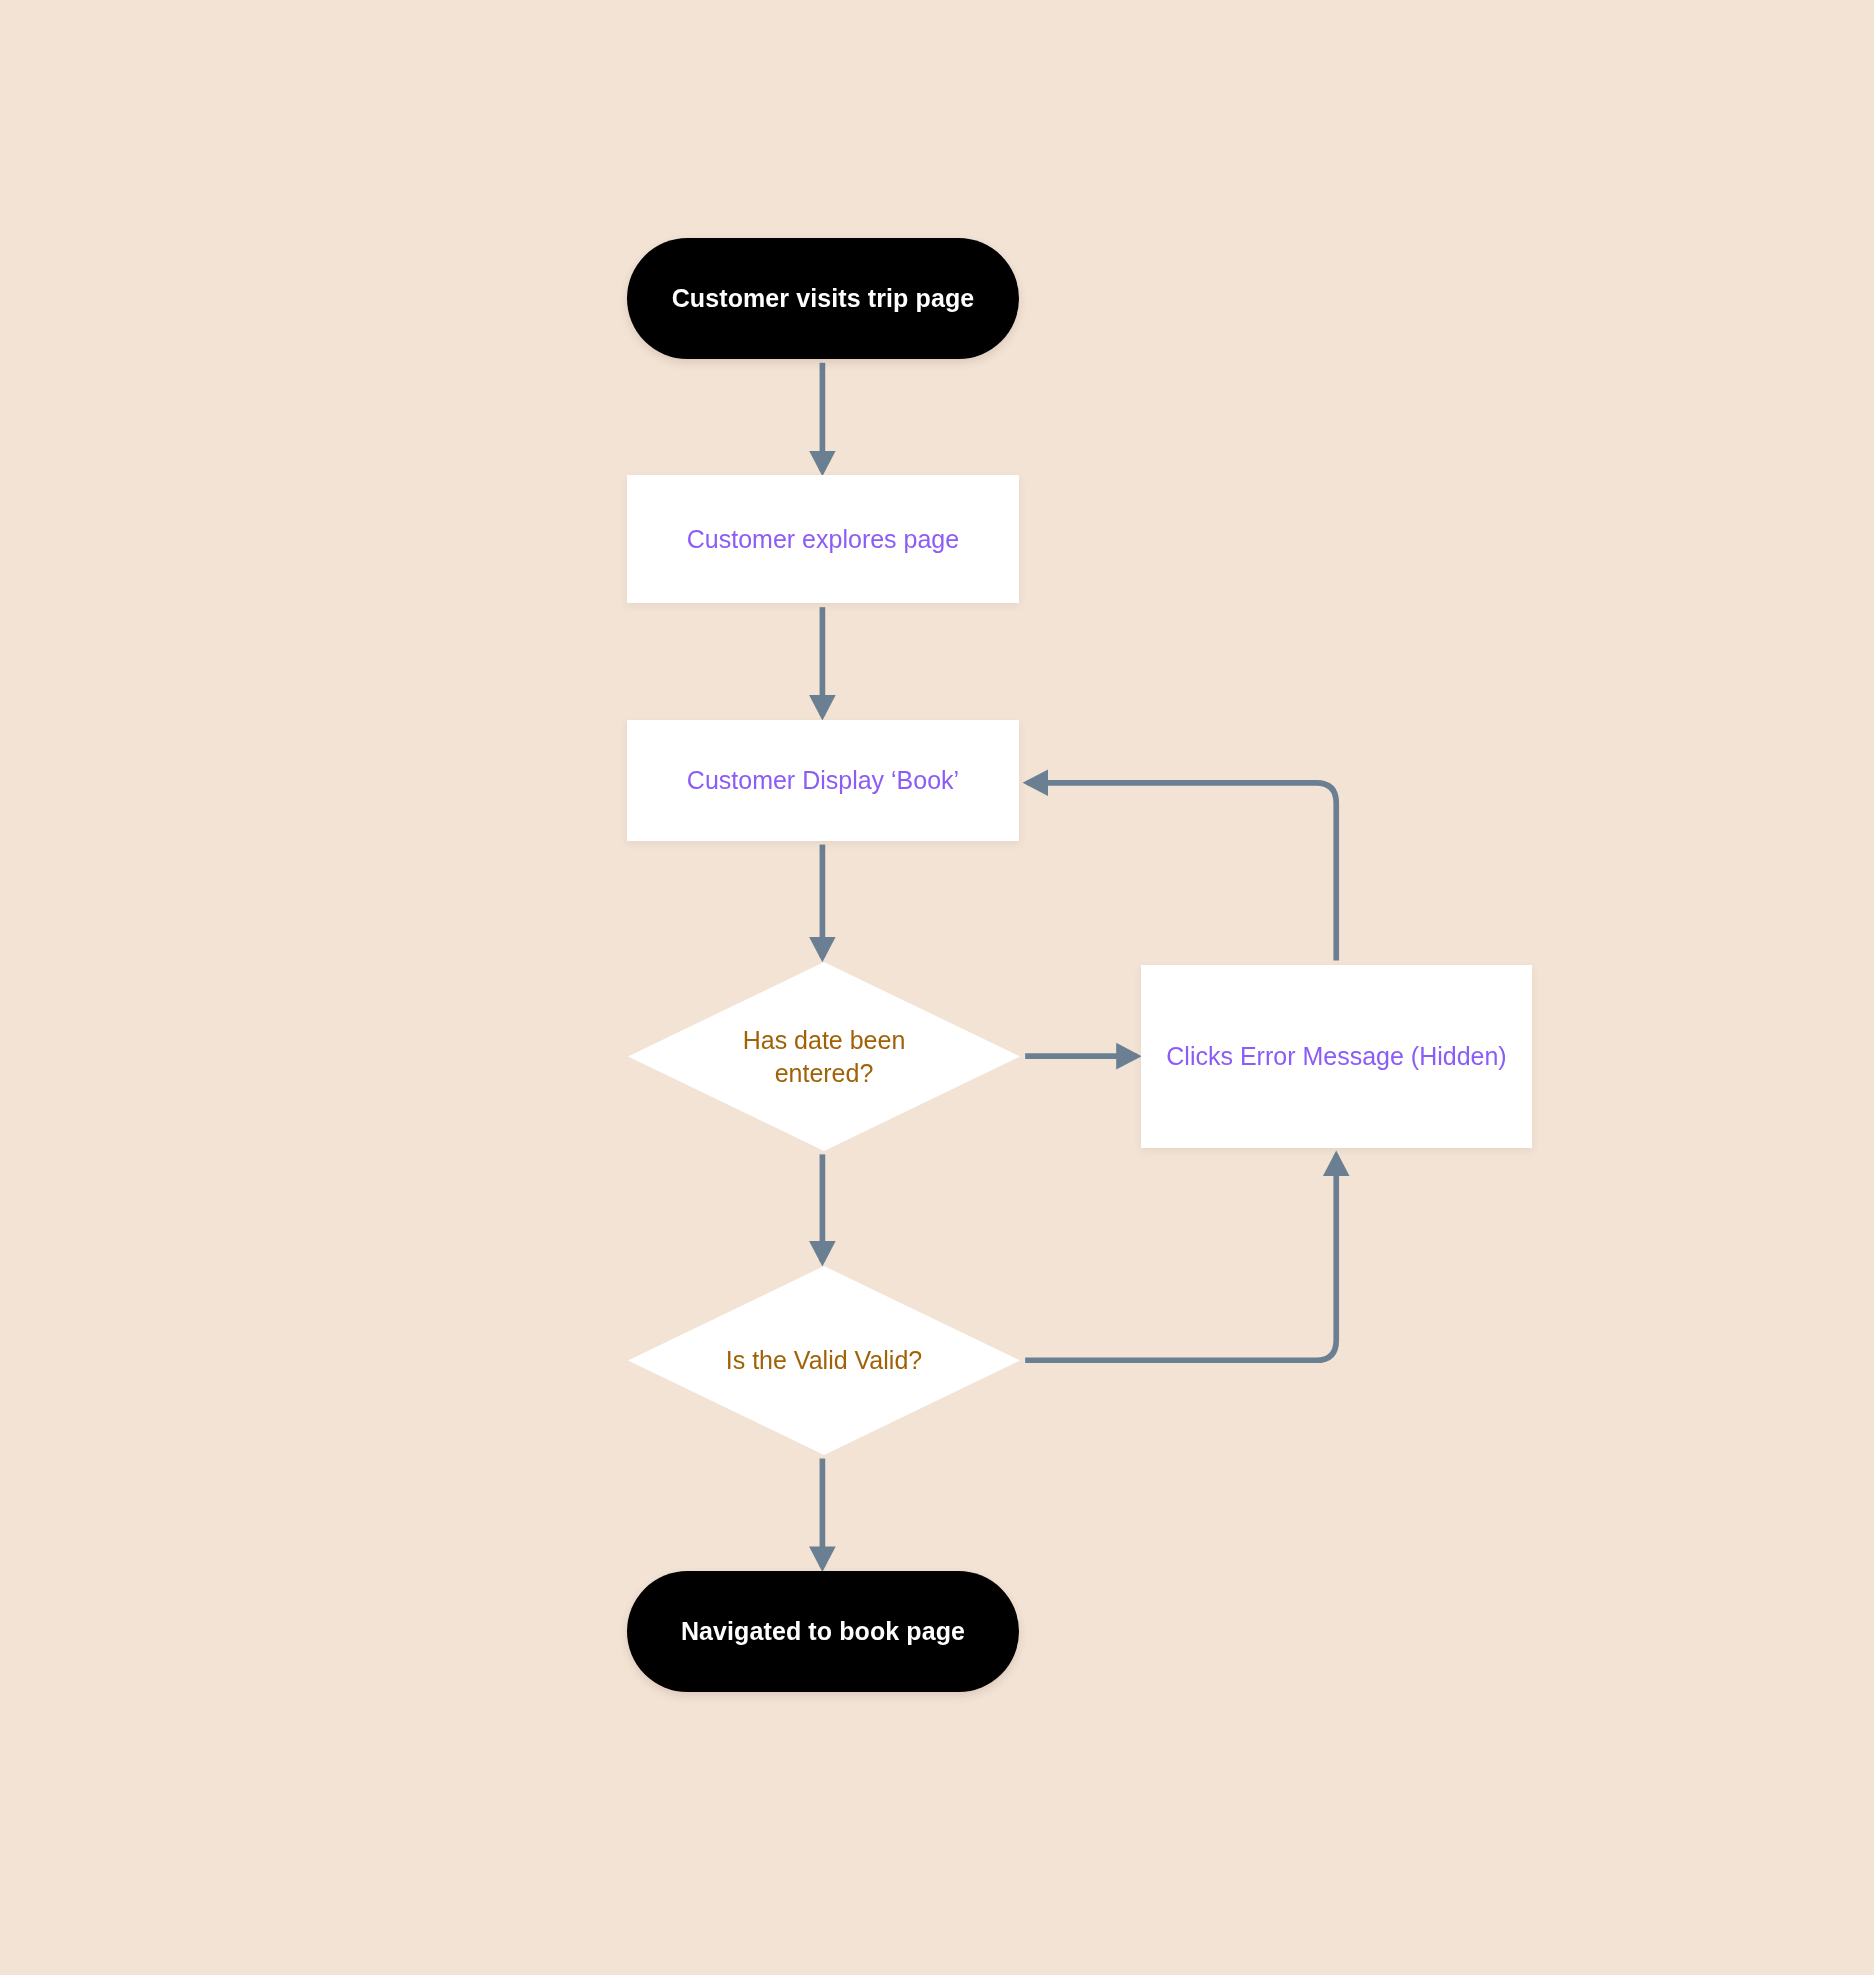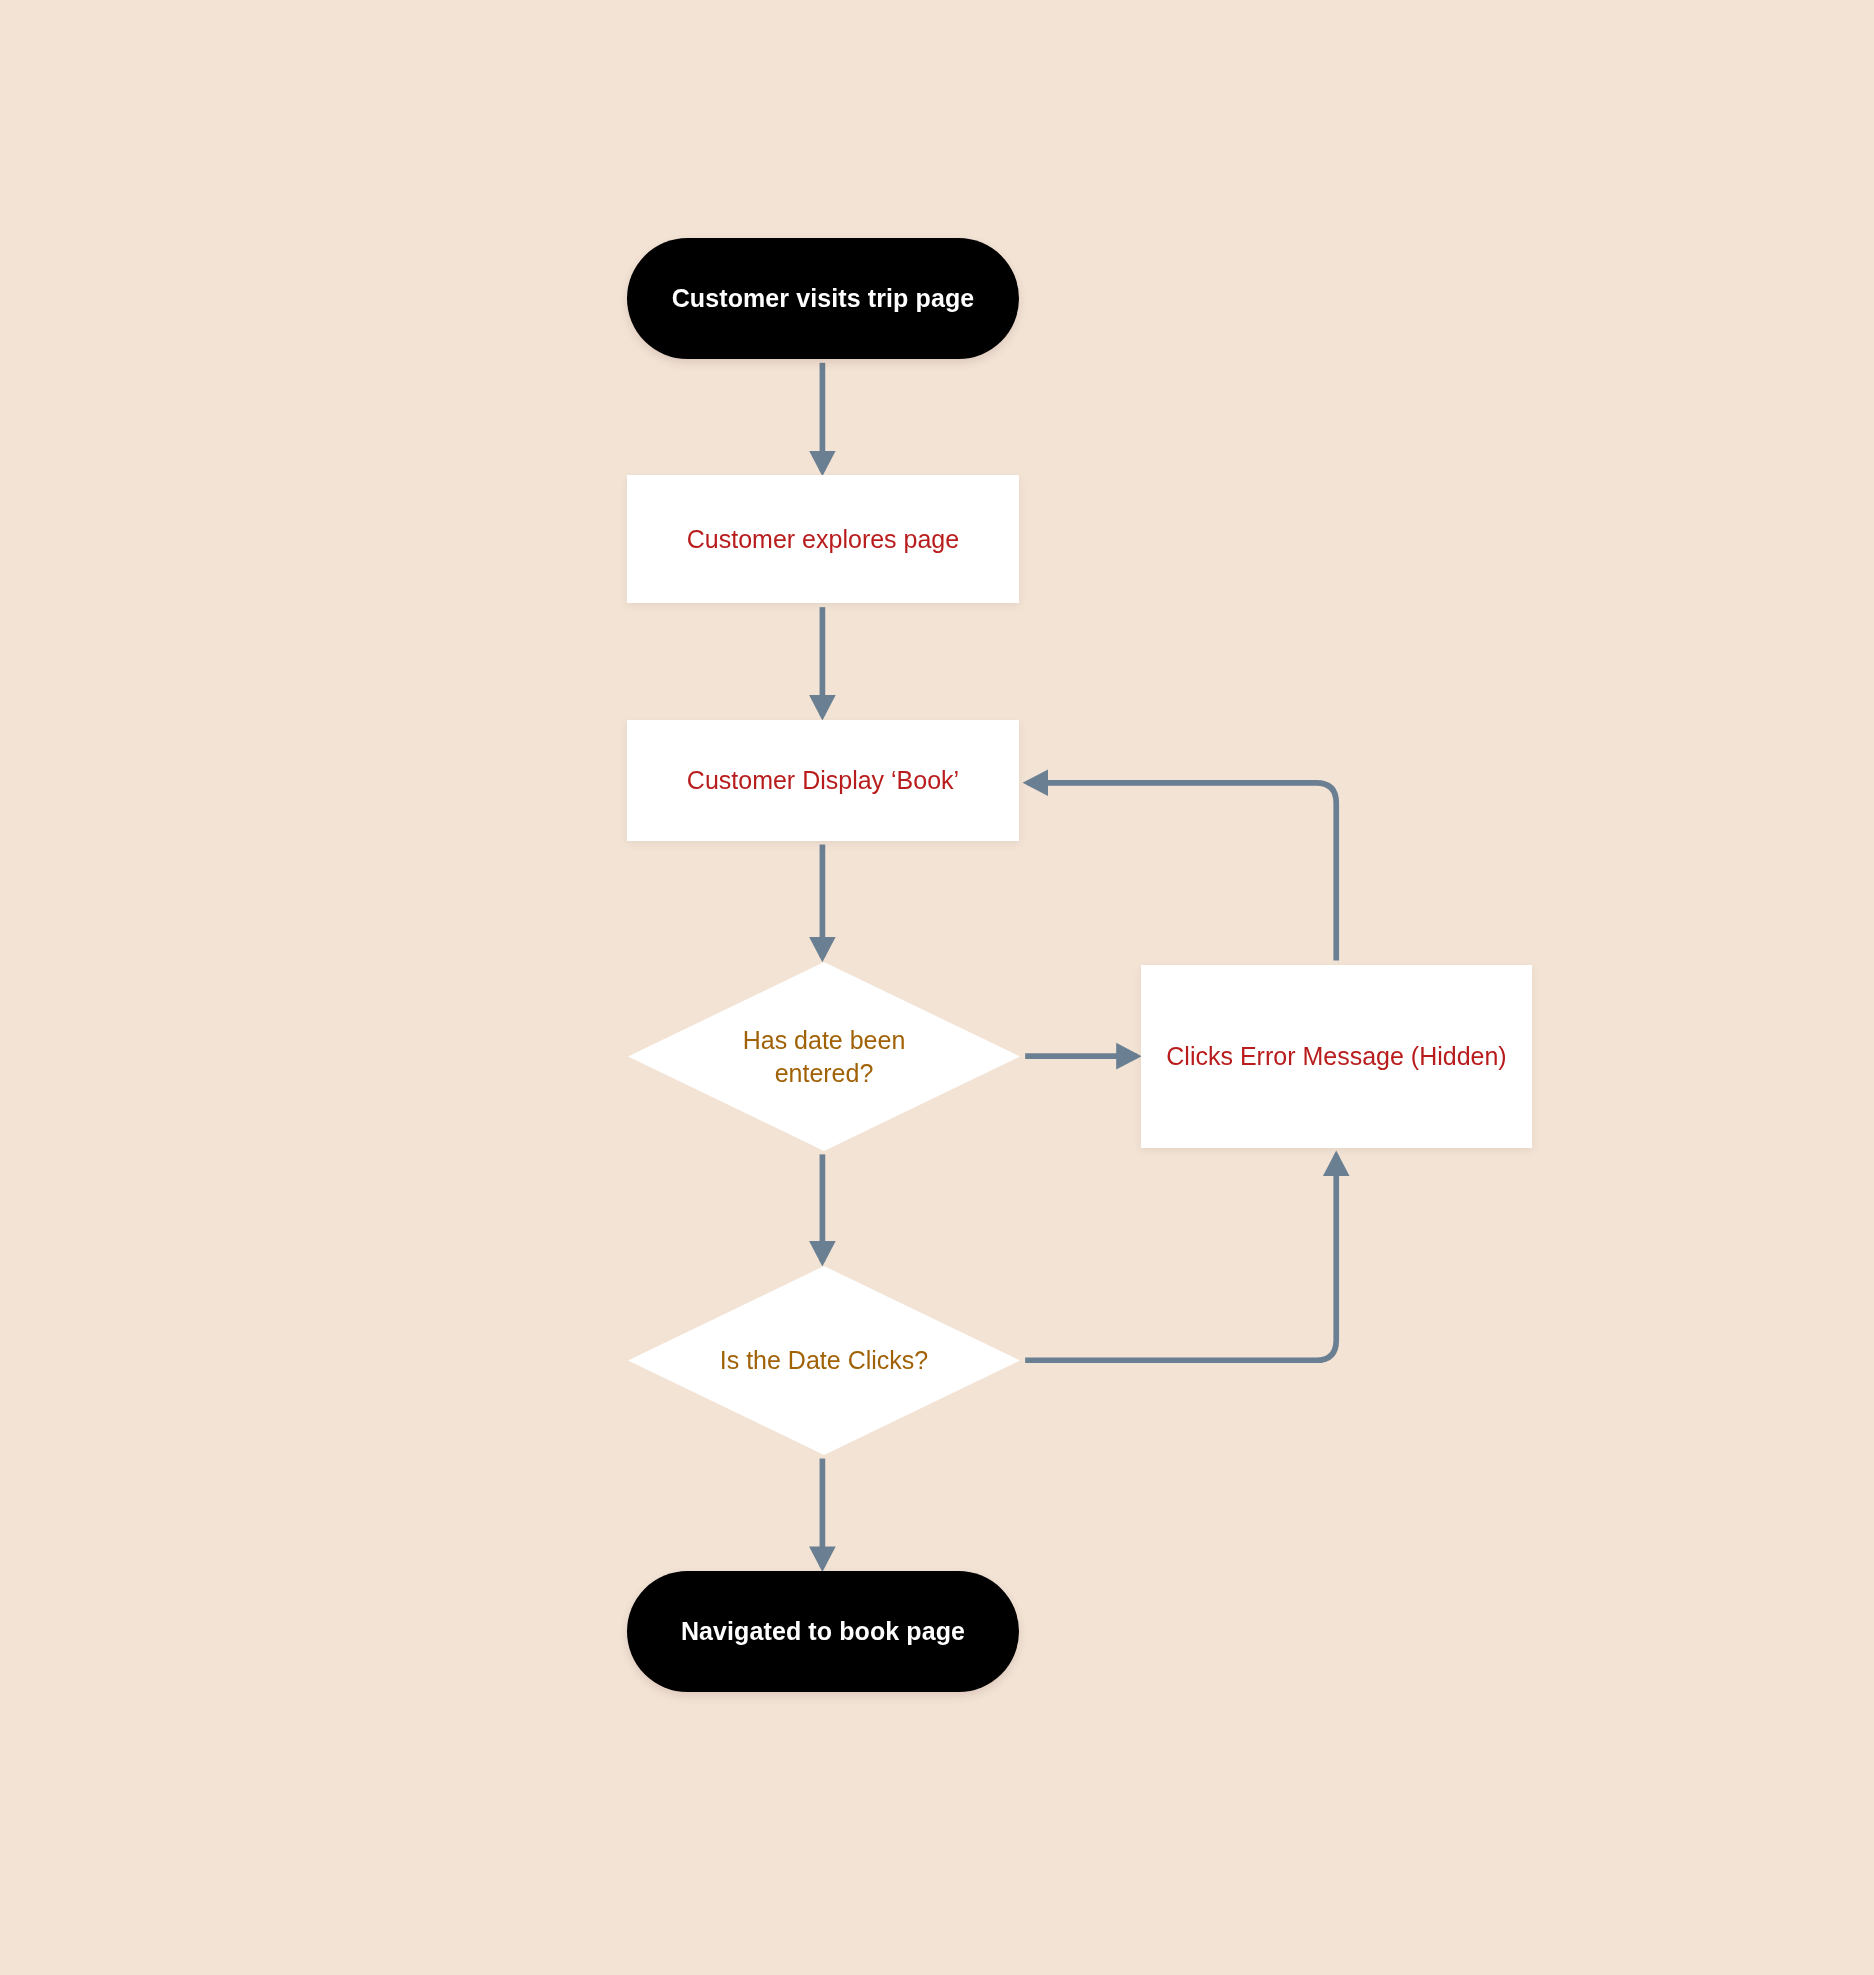--- a/index.html
+++ b/index.html
@@ -47,21 +47,21 @@
     font-size: 25px;
     font-weight: bold;
     letter-spacing: 0.1px;
   }
   
   .process {
     background: #ffffff;
     box-shadow: 0 2.5px 7.6px rgba(130, 90, 70, 0.10);
   }
   .process .node-label {
-    color: #b91c1c;
+    color: #8b5cf6;
     font-size: 25px;
     font-weight: normal;
   }
   
   .decision {
     background: transparent;
   }
   .decision .diamond-shape {
     position: absolute;
     left: 0;
@@ -120,21 +120,21 @@
     <span class="node-label">Has date been
 entered?</span>
   </div>
 
   <div class="node process" style="left: 1141px; top: 965px; width: 391px; height: 183px;">
     <span class="node-label">Clicks Error Message (Hidden)</span>
   </div>
 
   <div class="node decision" style="left: 628px; top: 1266px; width: 392px; height: 189px;">
     <div class="diamond-shape"></div>
-    <span class="node-label">Is the Date Clicks?</span>
+    <span class="node-label">Is the Valid Valid?</span>
   </div>
 
   <div class="node terminator" style="left: 627px; top: 1571px; width: 392px; height: 121px;">
     <span class="node-label">Navigated to book page</span>
   </div>
 
 </div>
 
 
 </body></html>

